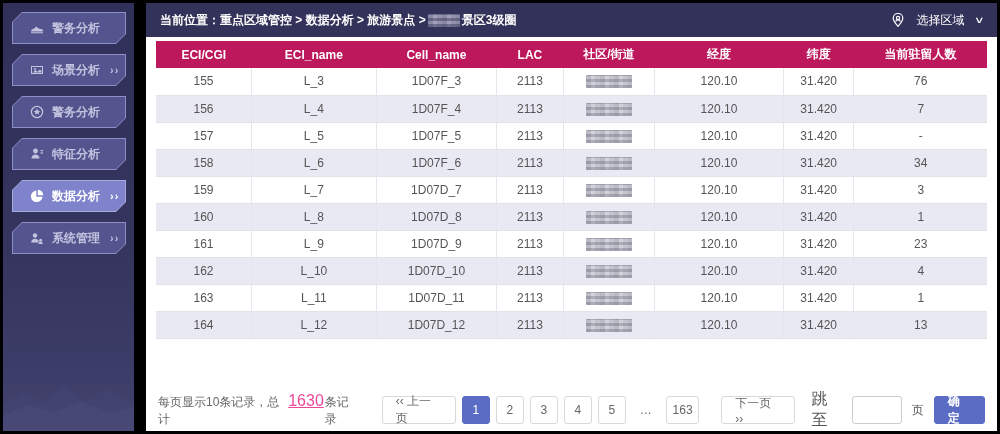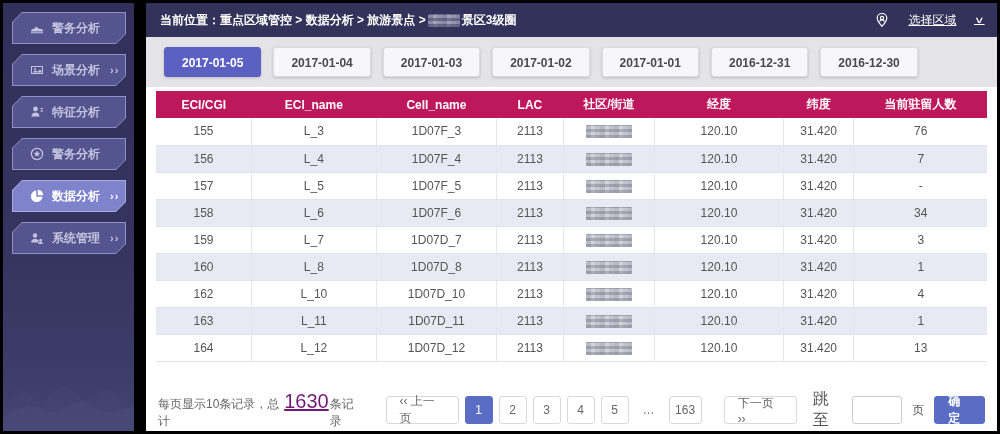--- a/index.html
+++ b/index.html
@@ -31,21 +31,21 @@
   .snav .arrow { font-size:11px; letter-spacing:1px; margin-left:2px; }
 
   
   .main { position:absolute; left:146px; right:3px; top:3px; bottom:3px; background:#fff; display:flex; flex-direction:column; }
 
   .topbar {
     height:34px; background:#32325a; color:#fff; display:flex; align-items:center;
     padding:0 14px; flex:0 0 auto;justify-content:center;
   }
   .breadcrumb { font-size:12px; font-weight:bold; display:flex; align-items:center; gap:2px; }
-  .region { margin-left:auto; display:flex; align-items:center; gap:18px; font-size:12px; cursor:pointer;text-decoration:underline; }
+  .region { margin-left:auto; display:flex; align-items:center; gap:10px; font-size:12px; cursor:pointer; }
   .region svg { width:16px; height:16px; }
   .chev { font-size:9px; transform:scaleX(1.6); display:inline-block; margin-left:2px; }
 
   .tabstrip {
     height:50px; background:#e4e4e6; display:flex; align-items:center; gap:12px;
     padding:0 0 0 18px; flex:0 0 auto;
   }
   .tab {
     height:30px; line-height:30px; padding:0 17px; font-size:12px; font-weight:bold;
     background:#f7f7f9; color:#4a4a4a; border:1px solid #dcdcde; border-radius:3px;
@@ -88,21 +88,21 @@
       repeating-linear-gradient(0deg, rgba(90,90,120,.65) 0 3px, rgba(170,170,190,.45) 3px 6px),
       repeating-linear-gradient(90deg,#6e6e92 0 5px,#9a9ab4 5px 9px,#80809e 9px 14px);
   }
 
   
   .footer {
     flex:0 0 auto; height:42px; display:flex; align-items:center; padding:12px 12px; gap:6px;
     background:#fff;
   }
   .summary { font-size:12px; color:#666; margin-right:auto; display:flex; align-items:baseline; }
-  .summary .total { color:#701a75; font-size:20px; padding:0 1px;text-decoration:underline; }
+  .summary .total { color:#ec4899; font-size:16px; padding:0 1px;text-decoration:underline; }
   .pbtn, .pnum, .jump-confirm {
     height:28px; border:1px solid #d9d9dd; background:#fff; color:#666;
     font-size:12px; border-radius:3px; display:inline-flex; align-items:center; justify-content:center;
     cursor:pointer;
   }
   .pbtn { padding:0 13px;margin-left:16px; }
   .pnum { min-width:28px; padding:0 6px; }
   .pnum.active { background:#5b6cc5; border-color:#5b6cc5; color:#fff; }
   .pnum.ellipsis { border:none; cursor:default; }
   .jump-label { font-size:16px; color:#555; margin:0 3px 0 10px; }
@@ -138,41 +138,41 @@
           </svg>
       </span>
       <span class="lbl">场景分析</span>
       <span class="arrow">››</span>
     </div>
   </div>
 
   <div class="snav">
     <div class="snav-in">
       <span class="icon">
+        <svg viewBox="0 0 14 14" fill="none" stroke="currentColor">
+            <circle cx="7" cy="7" r="5.6" stroke-width="1.3"></circle>
+            <path fill="currentColor" stroke="none" d="M7 3.6 l1 2.1 2.3.2 -1.7 1.5 .5 2.2 -2.1-1.2 -2.1 1.2 .5-2.2 -1.7-1.5 2.3-.2 z"></path>
+          </svg>
+      </span>
+      <span class="lbl">警务分析</span>
+      <span class="arrow"></span>
+    </div>
+  </div>
+
+  <div class="snav">
+    <div class="snav-in">
+      <span class="icon">
         <svg viewBox="0 0 14 14" fill="currentColor">
             <circle cx="5.5" cy="4" r="2.4"></circle>
             <path d="M1.5 11.5 c0-2.6 1.8-4 4-4 s4 1.4 4 4 z"></path>
             <rect x="10.5" y="3" width="2.5" height="1.2"></rect>
             <rect x="10.5" y="5.4" width="2.5" height="1.2"></rect>
           </svg>
       </span>
       <span class="lbl">特征分析</span>
-      <span class="arrow"></span>
-    </div>
-  </div>
-
-  <div class="snav">
-    <div class="snav-in">
-      <span class="icon">
-        <svg viewBox="0 0 14 14" fill="none" stroke="currentColor">
-            <circle cx="7" cy="7" r="5.6" stroke-width="1.3"></circle>
-            <path fill="currentColor" stroke="none" d="M7 3.6 l1 2.1 2.3.2 -1.7 1.5 .5 2.2 -2.1-1.2 -2.1 1.2 .5-2.2 -1.7-1.5 2.3-.2 z"></path>
-          </svg>
-      </span>
-      <span class="lbl">警务分析</span>
       <span class="arrow"></span>
     </div>
   </div>
 
   <div class="snav active">
     <div class="snav-in">
       <span class="icon">
         <svg viewBox="0 0 14 14" fill="currentColor">
             <path d="M6.3 1.5 a5.8 5.8 0 1 0 6.2 6.2 h-6.2 z"></path>
             <path d="M7.8 0.8 a5.8 5.8 0 0 1 5.4 5.4 h-5.4 z"></path>
@@ -216,29 +216,20 @@
       <svg viewBox="0 0 16 16" fill="none" stroke="#fff" stroke-width="1.2">
         <path d="M8 1.5 c2.8 0 4.8 2 4.8 4.6 0 3.2-4.8 8.2-4.8 8.2 s-4.8-5-4.8-8.2 c0-2.6 2-4.6 4.8-4.6 z"></path>
         <circle cx="8" cy="6" r="1.6"></circle>
           <path d="M5.6 9.6 c.4-1.1 1.3-1.7 2.4-1.7 s2 .6 2.4 1.7"></path>
       </svg>
       <span>选择区域</span>
       <span class="chev">∨</span>
     </div>
   </div>
 
-  <div class="tabstrip">
-    <div class="tab active">2017-01-05</div>
-    <div class="tab">2017-01-04</div>
-    <div class="tab">2017-01-03</div>
-    <div class="tab">2017-01-02</div>
-    <div class="tab">2017-01-01</div>
-    <div class="tab">2016-12-31</div>
-    <div class="tab">2016-12-30</div>
-  </div>
 
   <div class="table-wrap">
     <table>
       <thead>
         <tr>
           <th>ECI/CGI</th>
           <th>ECI_name</th>
           <th>Cell_name</th>
           <th>LAC</th>
           <th>社区/街道</th>
@@ -300,20 +291,30 @@
         </tr>
         <tr>
           <td>160</td>
             <td>L_8</td>
             <td>1D07D_8</td>
             <td>2113</td>
             <td><span class="blur-chip"></span></td>
             <td>120.10</td>
             <td>31.420</td>
             <td>1</td>
+        </tr>
+        <tr>
+          <td>161</td>
+            <td>L_9</td>
+            <td>1D07D_9</td>
+            <td>2113</td>
+            <td><span class="blur-chip"></span></td>
+            <td>120.10</td>
+            <td>31.420</td>
+            <td>23</td>
         </tr>
         <tr>
           <td>162</td>
             <td>L_10</td>
             <td>1D07D_10</td>
             <td>2113</td>
             <td><span class="blur-chip"></span></td>
             <td>120.10</td>
             <td>31.420</td>
             <td>4</td>

